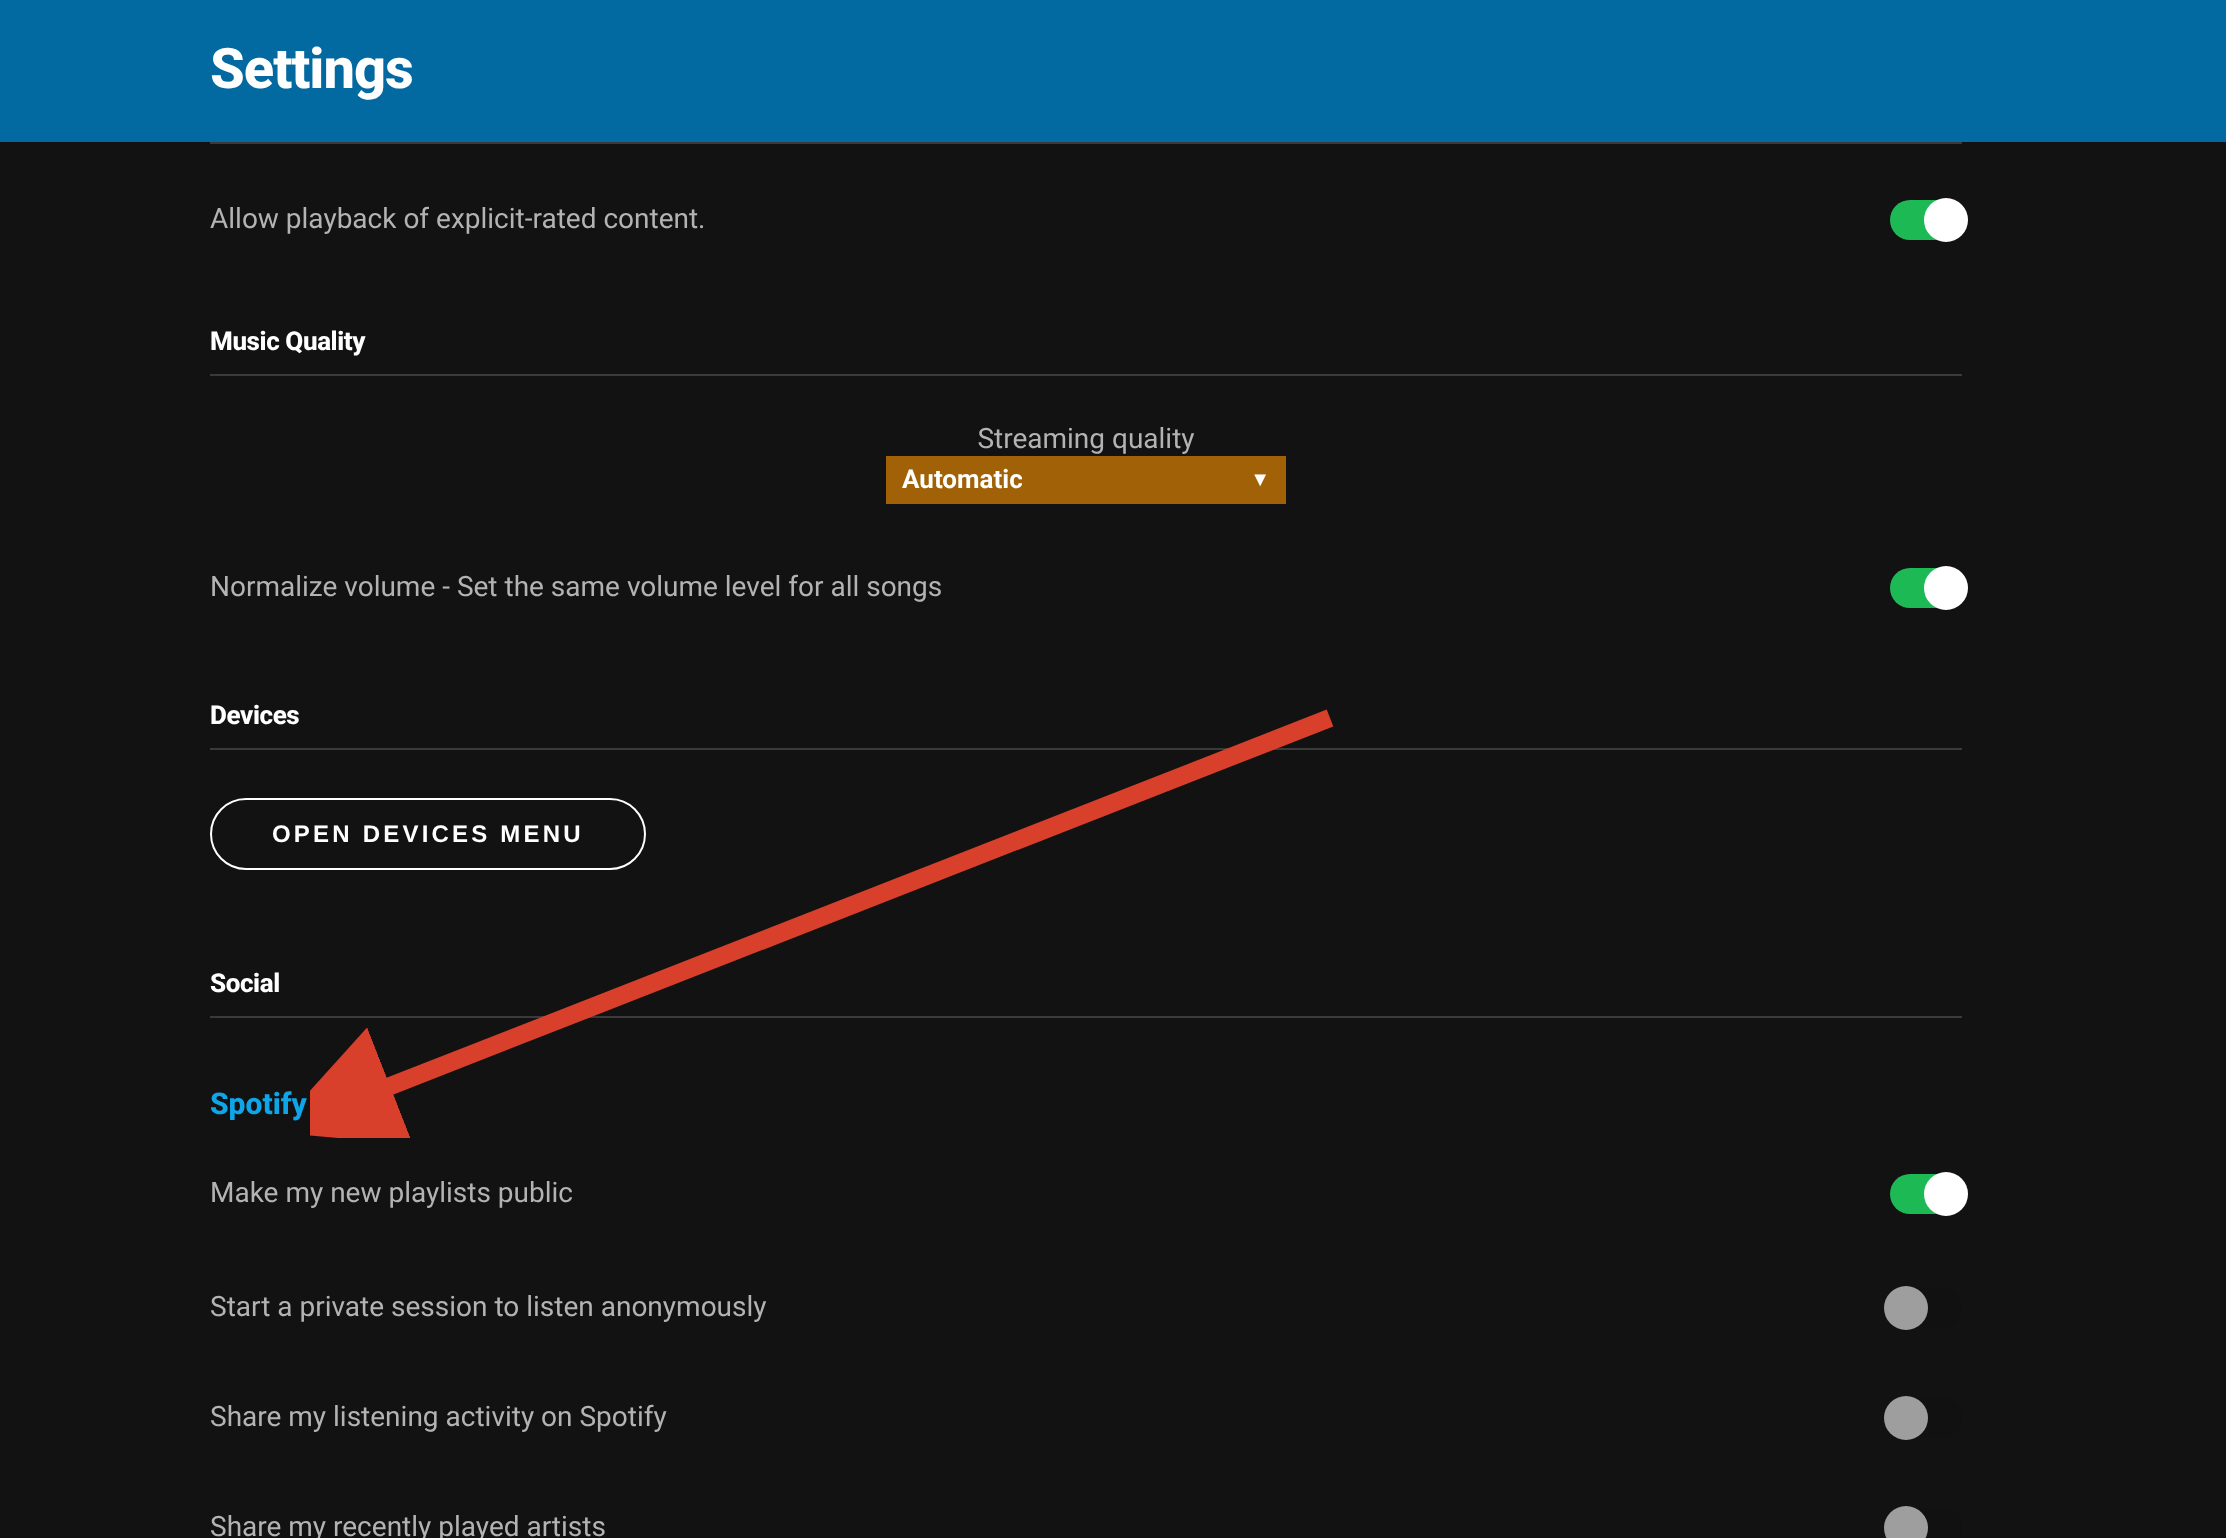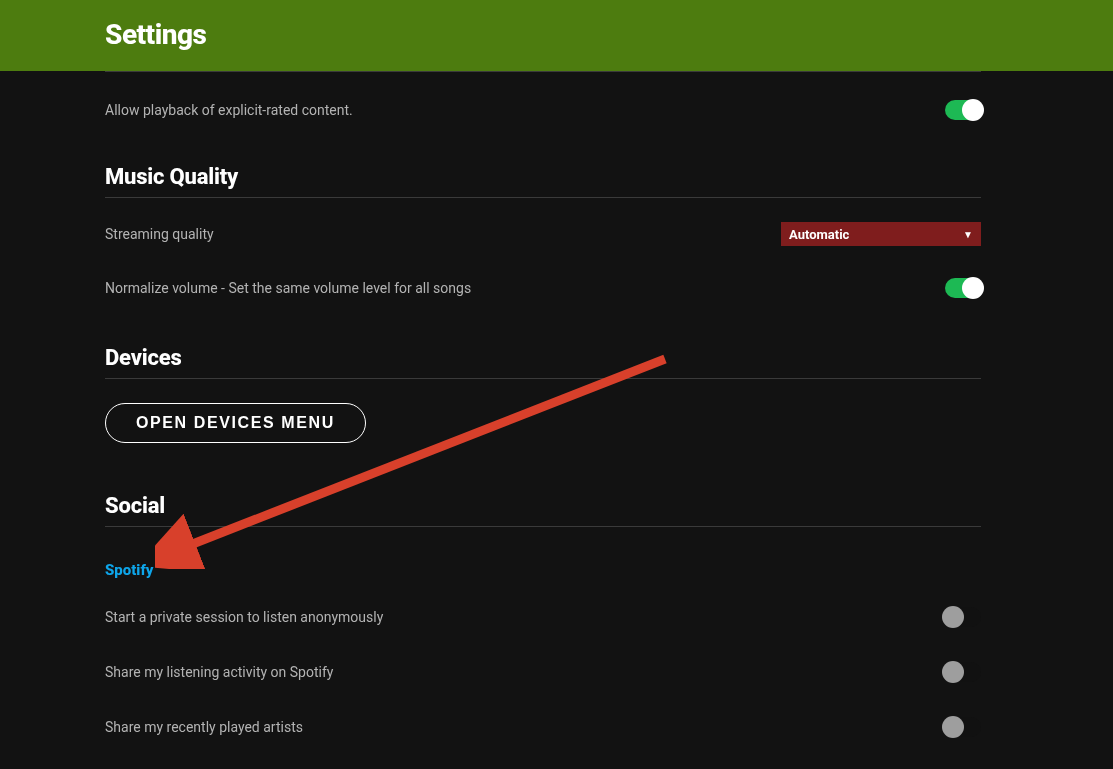--- a/index.html
+++ b/index.html
@@ -6,21 +6,21 @@
     body {
       background: #121212;
       color: #b3b3b3;
       font-family: -apple-system, BlinkMacSystemFont, "Segoe UI", Roboto, Helvetica, Arial, sans-serif;
       width: 1113px;
       height: 769px;
       overflow: hidden;
       position: relative;
     }
     .header-area {
-      background: #4d7c0f;
+      background: #0369a1;
       padding: 18px 0 20px 105px;
       position: relative;
       z-index: 2;
     }
     .page-title {
       color: #ffffff;
       font-size: 28px;
       font-weight: 800;
       letter-spacing: -0.5px;
     }
@@ -43,21 +43,21 @@
       min-height: 55px;
       padding: 14px 0;
     }
     .row-text {
       color: #b3b3b3;
       font-size: 14px;
       font-weight: 400;
     }
     .section-h {
       color: #ffffff;
-      font-size: 22px;
+      font-size: 13px;
       font-weight: 800;
       padding-top: 30px;
       padding-bottom: 8px;
       width: 876px;
       border-bottom: 1px solid #3a3a3a;
       letter-spacing: -0.2px;
     }
     .subsection-h {
       color: #0ea5e9;
       font-size: 15px;
@@ -82,42 +82,42 @@
       height: 22px;
       border-radius: 50%;
       background: #ffffff;
     }
     .toggle.on .knob { right: -3px; }
     .toggle.off .knob {
       left: -3px;
       background: #9e9e9e;
     }
     .select {
-      background: #7f1d1d;
+      background: #a16207;
       color: #ffffff;
       font-weight: 700;
       font-size: 13px;
       height: 24px;
       width: 200px;
       padding: 0 8px 0 8px;
       display: flex;
       align-items: center;
       justify-content: space-between;
       cursor: pointer;
       flex-shrink: 0;
     }
     .select .caret {
       font-size: 10px;
       color: #ffffff;
     }
     .pill-button {
       border: 1px solid #ffffff;
       border-radius: 22px;
       color: #ffffff;
-      font-size: 16px;
+      font-size: 12px;
       font-weight: 700;
       letter-spacing: 1.6px;
       padding: 10px 30px;
       background: transparent;
       cursor: pointer;
       flex-shrink: 0;
     }
     .first-row { padding-top: 28px; padding-bottom: 14px; }
     .arrow-svg {
       position: absolute;
@@ -139,21 +139,21 @@
 
   <div class="row first-row">
     <div class="row-text">Allow playback of explicit-rated content.</div>
     <div class="toggle on">
       <div class="knob"></div>
     </div>
   </div>
 
   <div class="section-h">Music Quality</div>
 
-  <div class="row" style="padding-top:24px;">
+  <div class="row" style="padding-top:24px;flex-direction:column;">
     <div class="row-text">Streaming quality</div>
     <div class="select">
       <span>Automatic</span>
       <span class="caret">▼</span>
     </div>
   </div>
 
   <div class="row">
     <div class="row-text">Normalize volume - Set the same volume level for all songs</div>
     <div class="toggle on">
@@ -164,20 +164,26 @@
   <div class="section-h">Devices</div>
 
   <div class="row" style="padding-top:24px;">
     <button class="pill-button">OPEN DEVICES MENU</button>
   </div>
 
   <div class="section-h" style="padding-top:36px;">Social</div>
 
   <div class="subsection-h">Spotify</div>
 
+  <div class="row" style="padding-top:10px;">
+    <div class="row-text">Make my new playlists public</div>
+    <div class="toggle on">
+      <div class="knob"></div>
+    </div>
+  </div>
 
   <div class="row">
     <div class="row-text">Start a private session to listen anonymously</div>
     <div class="toggle off">
       <div class="knob"></div>
     </div>
   </div>
 
   <div class="row">
     <div class="row-text">Share my listening activity on Spotify</div>

